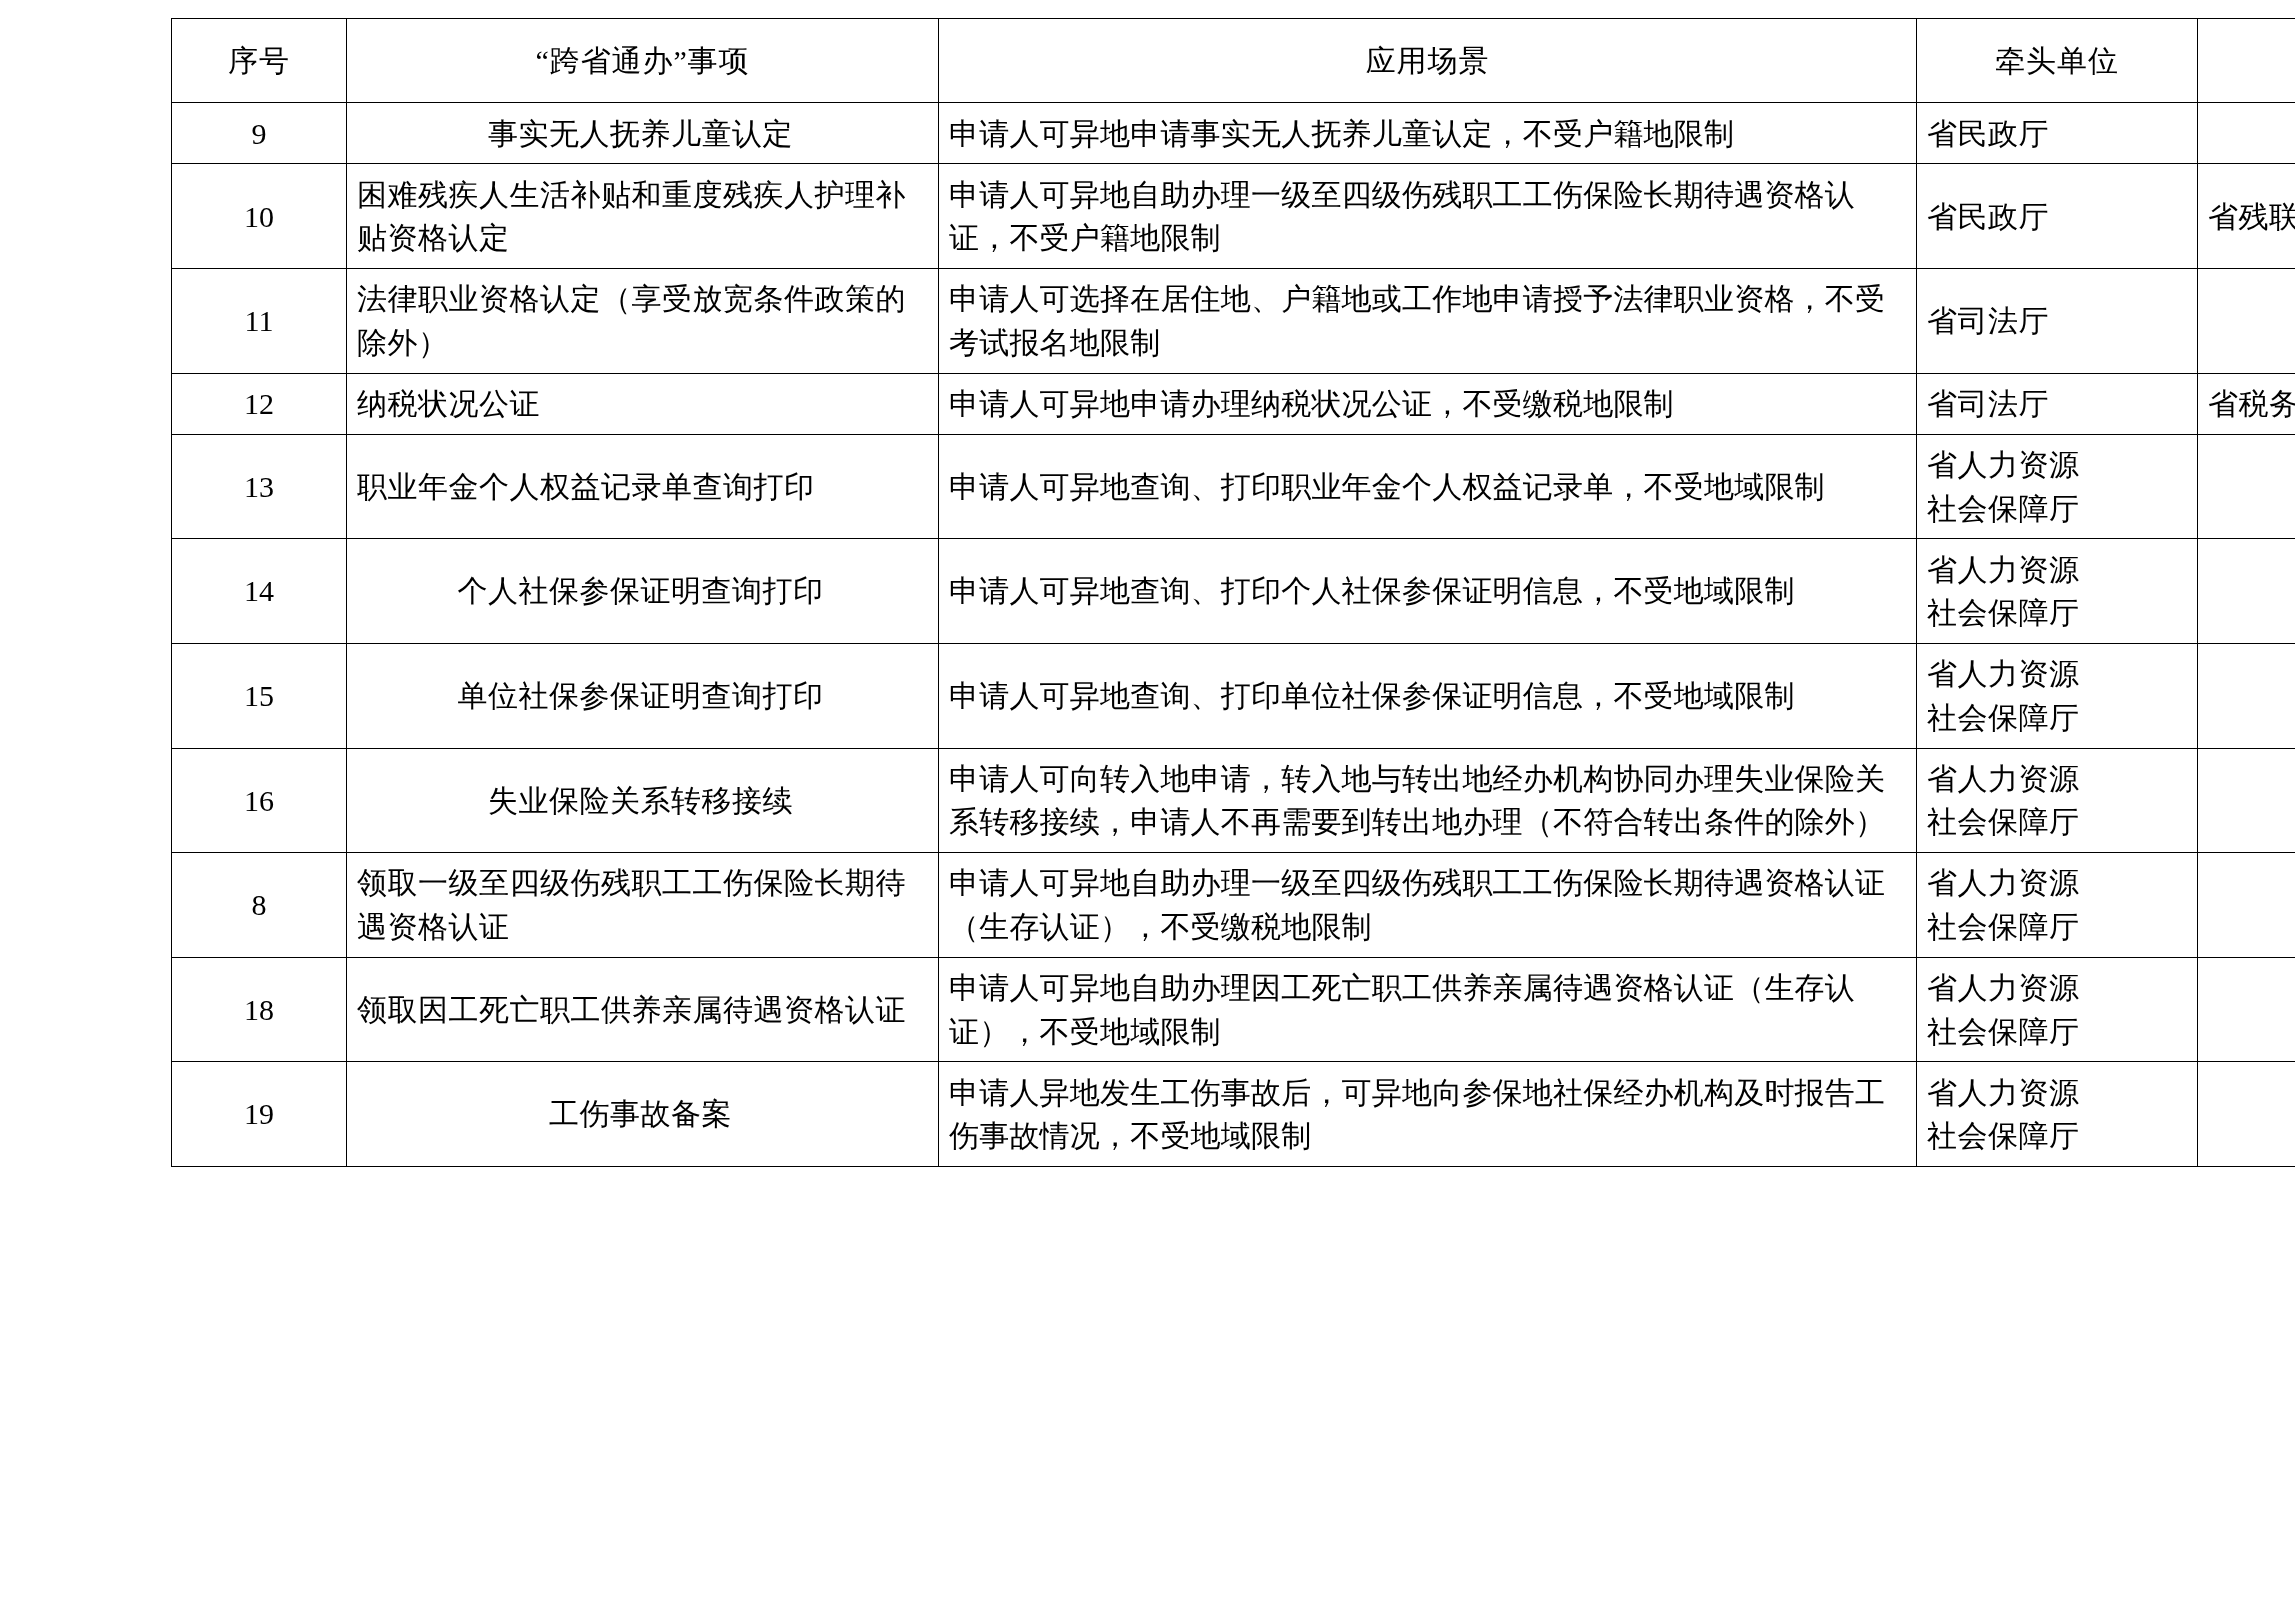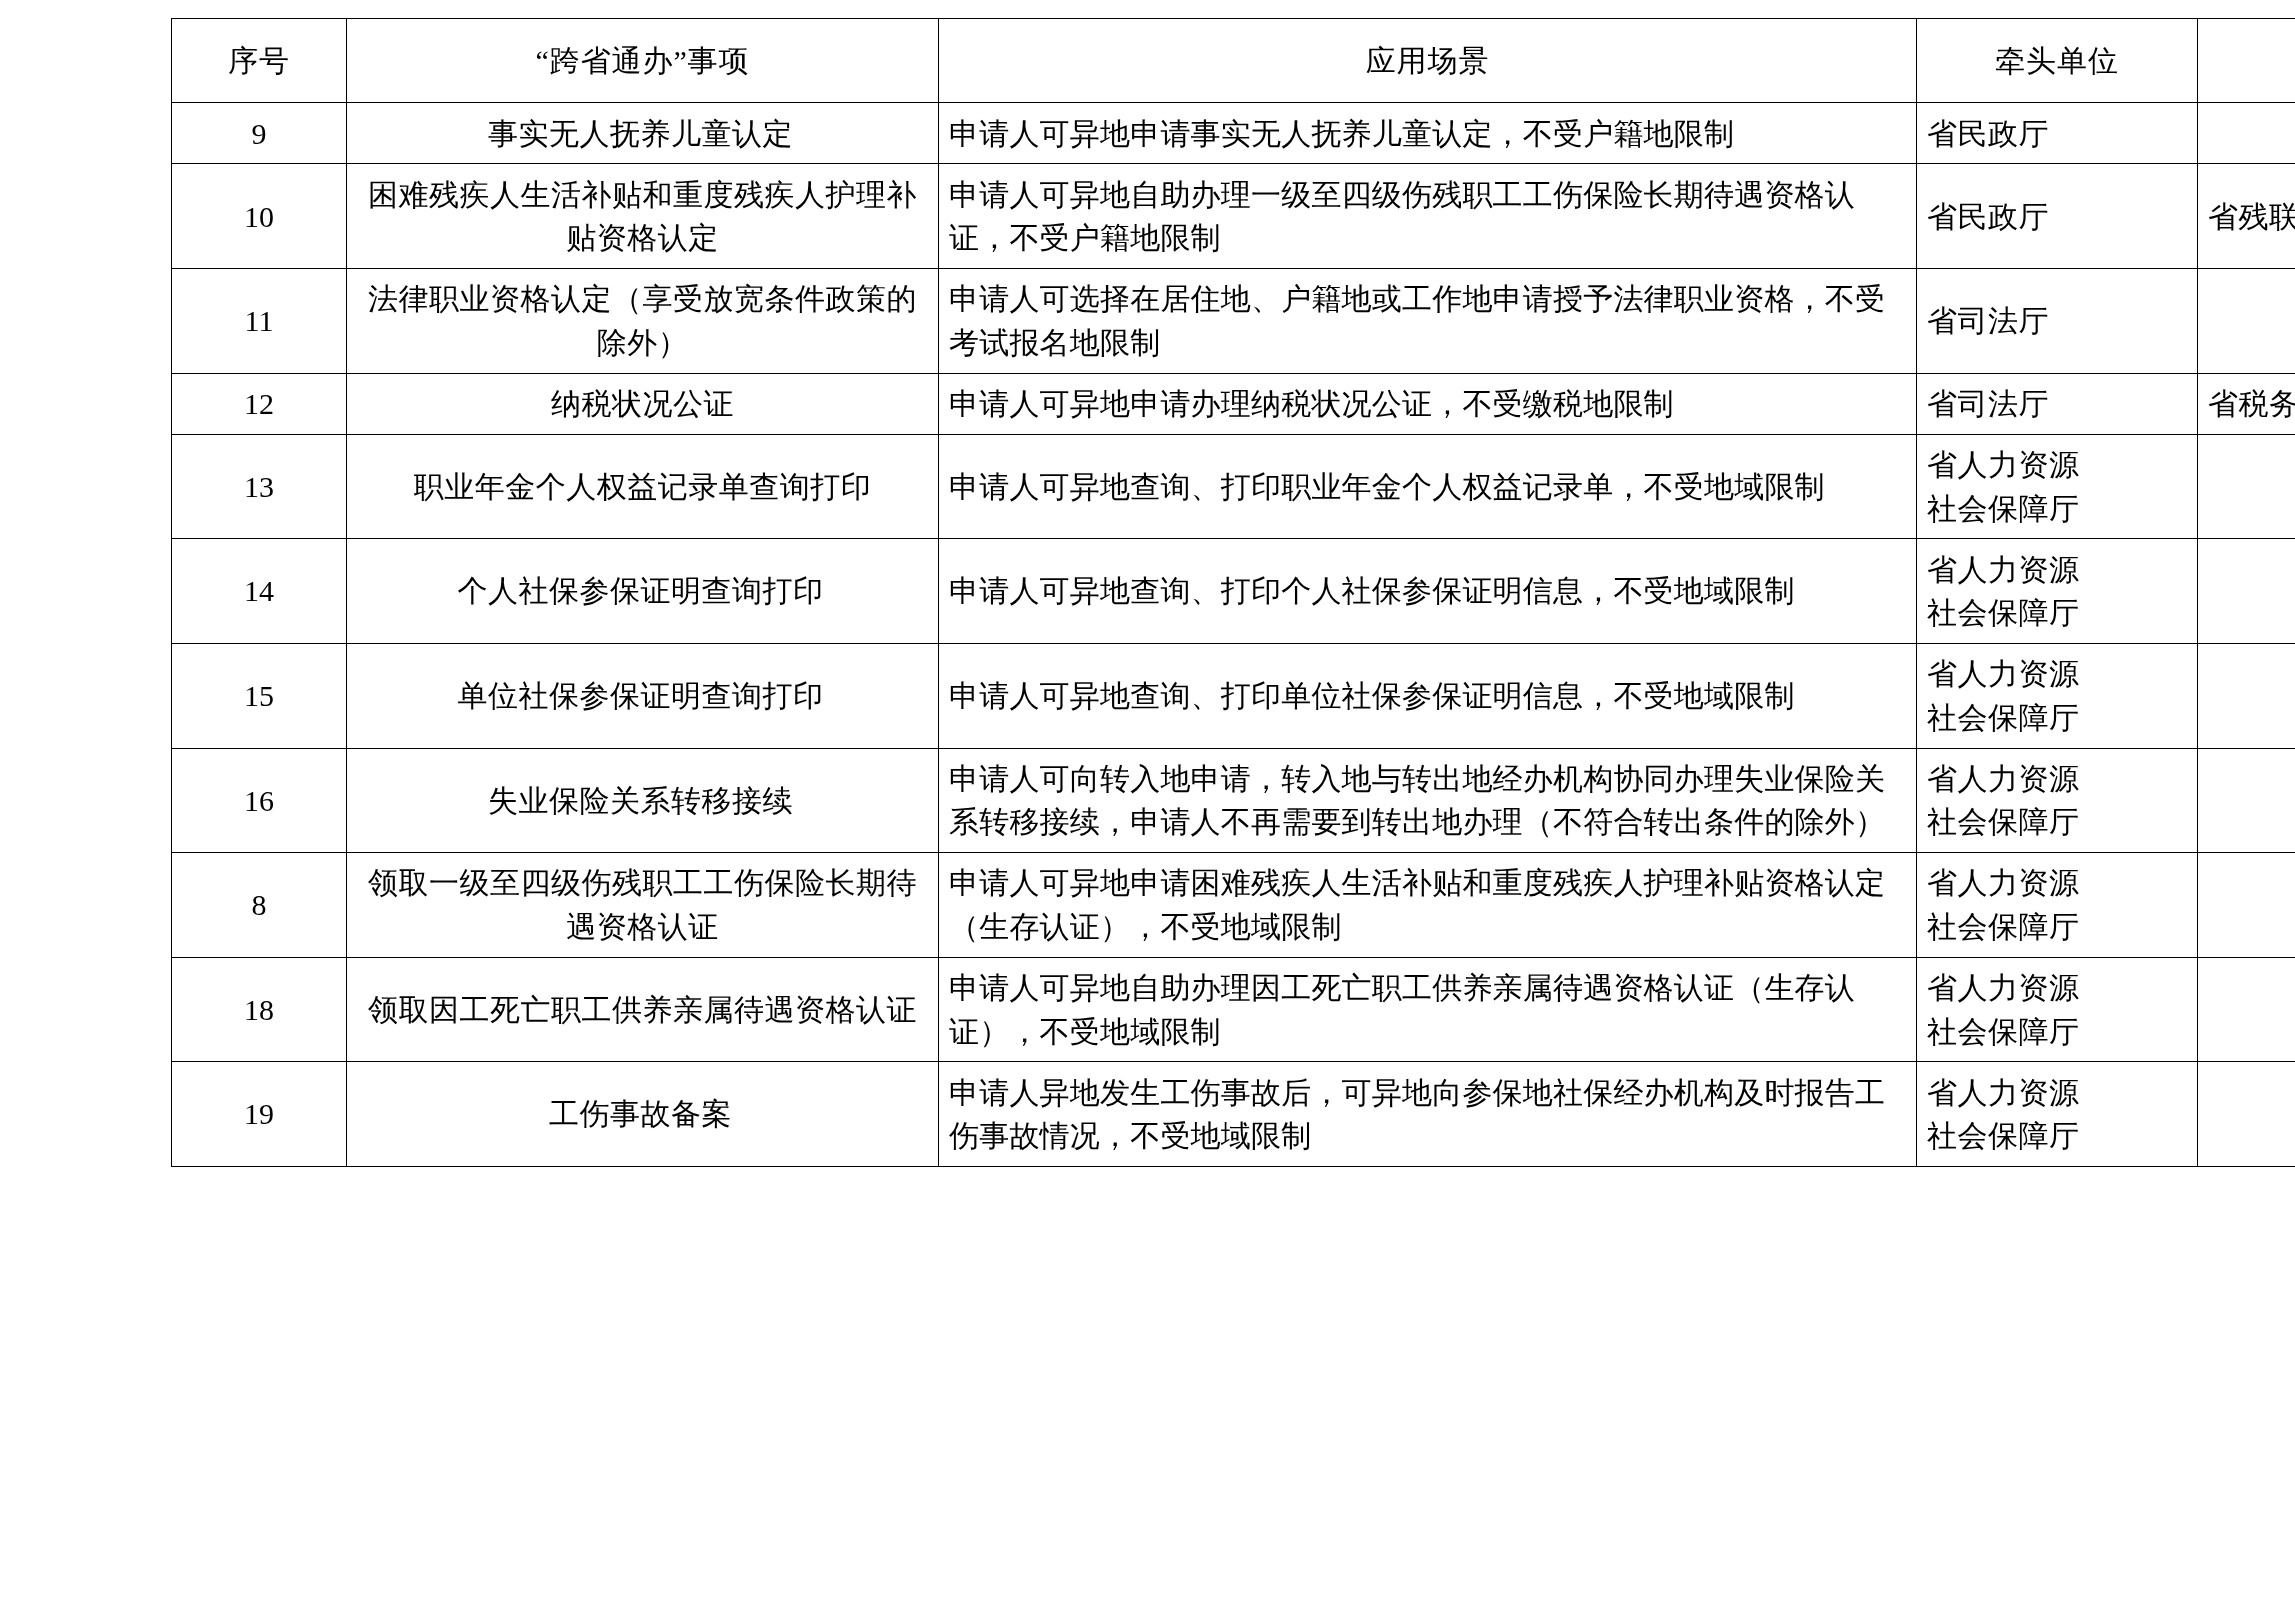--- a/index.html
+++ b/index.html
@@ -52,21 +52,21 @@
     text-align: center;
     height: 84px;
     padding: 4.6px 5.5px;
     letter-spacing: 0.9px;
   }
   td.seq {
     text-align: center;
     font-size: 28.5px;
   }
   td.item {
-    text-align: center;
+    text-align: left;
     padding-left: 24px;
     padding-right: 9.2px;
     letter-spacing: 0.5px;
   }
   td.item.center {
     text-align: center;
     padding-left: 6px;
   }
   td.scene {
     text-align: left;
@@ -181,21 +181,21 @@
             <td class="scene">申请人可向转入地申请，转入地与转出地经办机构协同办理失业保险关系转移接续，申请人不再需要到转出地办理（不符合转出条件的除外）</td>
             <td class="lead">
               <span class="lead-line">省人力资源</span>
               <span class="lead-line">社会保障厅</span>
             </td>
             <td class="coop"></td>
           </tr>
           <tr>
             <td class="seq">8</td>
             <td class="item">领取一级至四级伤残职工工伤保险长期待遇资格认证</td>
-            <td class="scene">申请人可异地申请困难残疾人生活补贴和重度残疾人护理补贴资格认定（生存认证），不受地域限制</td>
+            <td class="scene">申请人可异地自助办理一级至四级伤残职工工伤保险长期待遇资格认证（生存认证），不受缴税地限制</td>
             <td class="lead">
               <span class="lead-line">省人力资源</span>
               <span class="lead-line">社会保障厅</span>
             </td>
             <td class="coop"></td>
           </tr>
           <tr>
             <td class="seq">18</td>
             <td class="item">领取因工死亡职工供养亲属待遇资格认证</td>
             <td class="scene">申请人可异地自助办理因工死亡职工供养亲属待遇资格认证（生存认证），不受地域限制</td>

